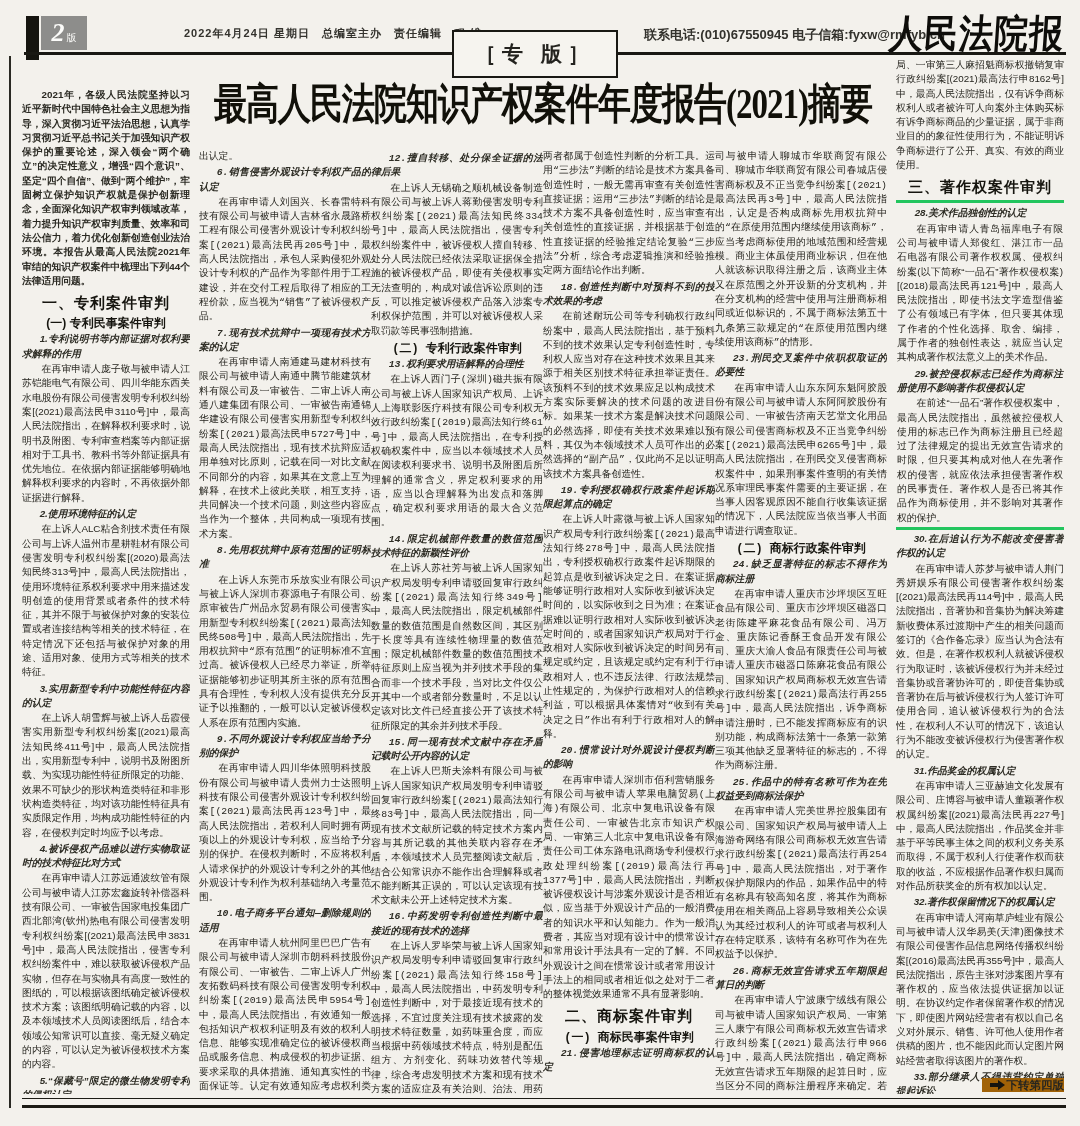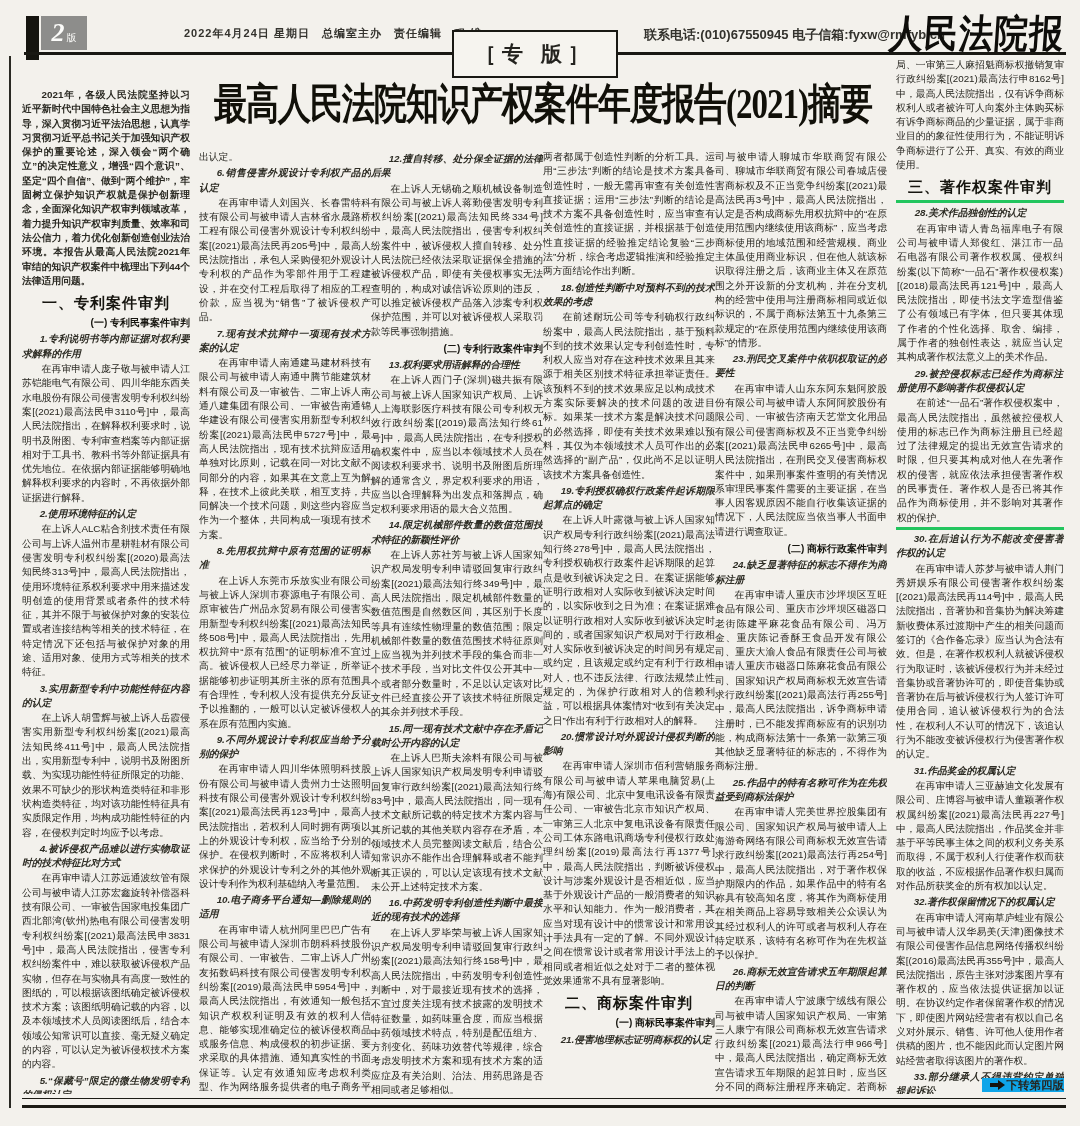--- a/index.html
+++ b/index.html
@@ -15,34 +15,34 @@
   .contactline{position:absolute;left:620px;top:14px;font-size:13px;color:#33322d;font-weight:bold;}
   .masthead{position:absolute;right:0;top:-4px;font-family:"Liberation Serif",serif;font-weight:900;font-size:34px;color:#0e0d0a;transform:skewX(-4deg) scaleY(1.15);transform-origin:right top;letter-spacing:1px;}
   .toprule{position:absolute;left:24px;top:52px;width:1042px;height:3px;background:#191813;}
   .banner{position:absolute;left:452px;top:30px;width:162px;height:44px;background:#f6f4ef;border:2px solid #191813;display:flex;align-items:center;justify-content:center;font-size:21px;font-weight:900;letter-spacing:6px;z-index:3;}
   
   .main{position:absolute;left:22px;top:58px;width:1042px;height:1036px;display:flex;gap:9px;}
   .col{font-size:9.8px;line-height:14.3px;text-align:justify;overflow:hidden;color:#26251f;}
   .col1{width:168px;padding-top:30px;height:1006px;}
   .center{width:688px;display:flex;flex-direction:column;}
   .bigtitle{height:92px;display:flex;align-items:center;justify-content:center;font-family:"Liberation Serif",serif;font-weight:900;font-size:33px;letter-spacing:-1px;color:#111009;transform:scaleY(1.28);transform-origin:center center;white-space:nowrap;}
-  .ccols{flex:1;display:flex;gap:0;overflow:hidden;}
+  .ccols{flex:1;display:flex;gap:0;overflow:hidden;font-family:Liberation Mono, monospace;}
   .ccols .col{flex:1;height:944px;}
   .col6{width:168px;height:1036px;position:relative;}
   
   .b-h2{text-align:center;font-weight:900;font-size:15px;line-height:16px;margin:7px 0 5px;color:#16150f;letter-spacing:1px;}
-  .b-h3{text-align:right;font-weight:bold;font-size:10px;margin:3px 0 2px;color:#16150f;}
+  .b-h3{text-align:center;font-weight:bold;font-size:12px;margin:3px 0 2px;color:#16150f;}
   .b-it{font-style:italic;font-weight:bold;text-indent:1.8em;margin:2px 0 1px;color:#2e2d25;}
   .b-p{text-indent:2em;margin:0;}
   .b-pc{text-indent:0;margin:0;}
   .b-intro{text-indent:2em;margin:0;font-weight:bold;color:#2a2922;}
   
   .red-box{border:3px solid #22c55e;margin:3px -5px 2px;padding:1px 3px 2px;}
   
-  .next-marker{position:absolute;right:0;bottom:2px;background:#0ea5e9;font-size:11.5px;font-weight:900;display:flex;align-items:center;padding-left:8px;}
+  .next-marker{position:absolute;right:0;bottom:2px;background:#a16207;font-size:11.5px;font-weight:900;display:flex;align-items:center;padding-left:8px;}
   .arrow-icon{display:inline-block;margin-right:3px;position:relative;width:14px;height:10px;}
   .arrow-icon .shaft{position:absolute;left:0;top:3px;width:8px;height:4px;background:#15140f;}
   .arrow-icon .head{position:absolute;left:8px;top:0;width:0;height:0;border-top:5px solid transparent;border-bottom:5px solid transparent;border-left:7px solid #15140f;}
   
   .leftrule{position:absolute;left:9px;top:56px;width:2px;height:1052px;background:#2a2923;}
   .bottomrule{position:absolute;left:22px;top:1098px;width:1044px;height:6px;border-top:1.5px solid #1c1b15;border-bottom:3px solid #1c1b15;}
 </style>
 </head>
 <body>
 

